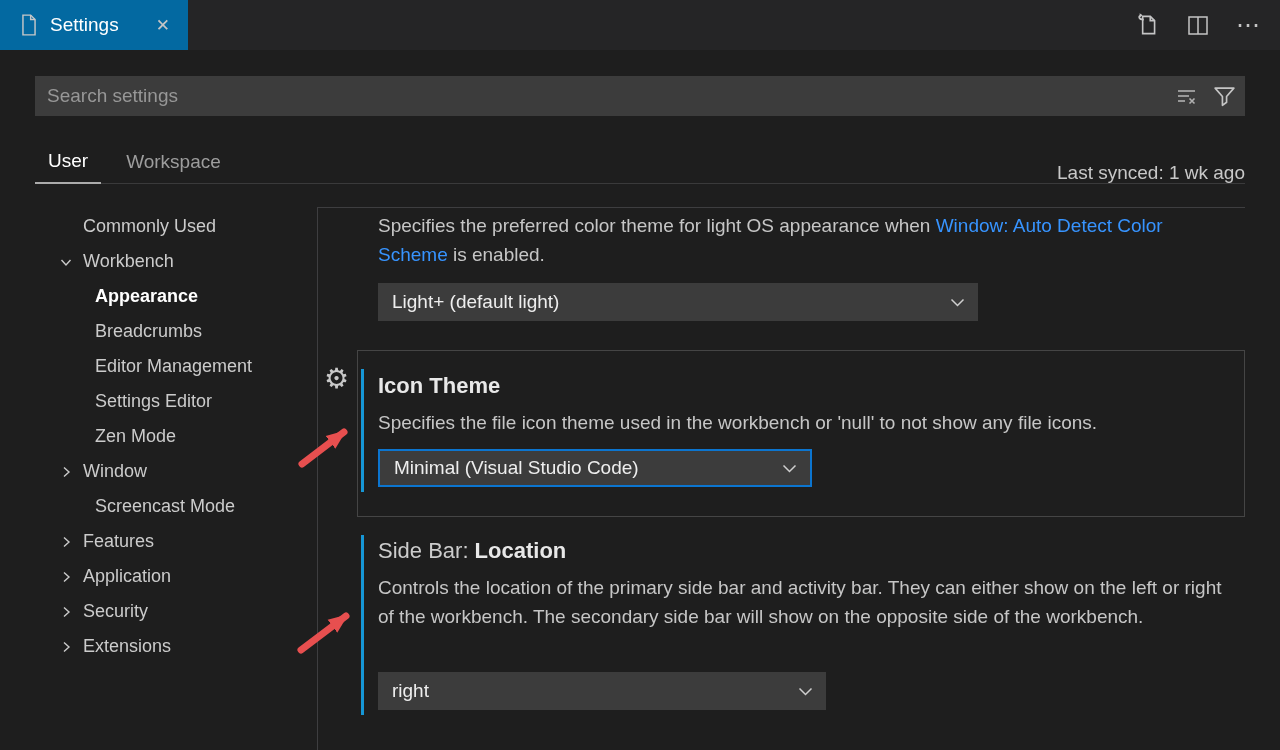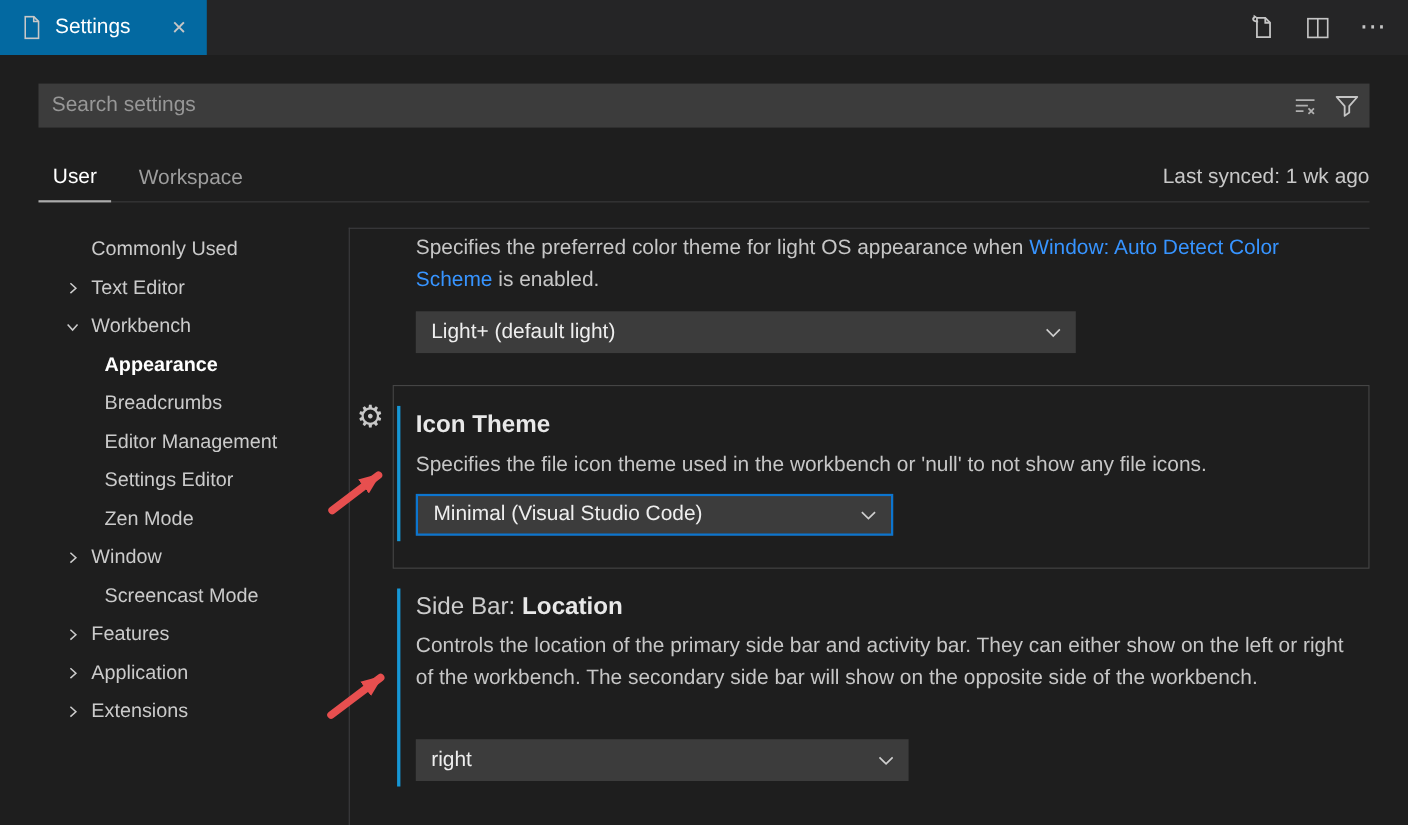--- a/index.html
+++ b/index.html
@@ -23,21 +23,21 @@
                       color:#d4d4d4; font-size:19px; font-family:inherit; padding:0 70px 0 12px; }
   .search-box input::placeholder { color:#979797; }
   .search-icons { position:absolute; right:8px; top:0; height:40px; display:flex; align-items:center; gap:13px; }
 
   
   .scope-row { position:absolute; left:35px; top:140px; width:1210px; height:44px;
                border-bottom:1px solid #3a3a3b; display:flex; align-items:center; }
   .scope-tab { font-size:19px; height:44px; display:flex; align-items:center; padding:0 13px; cursor:pointer; }
   .scope-tab.active { color:#ffffff; border-bottom:2px solid #ababab; }
   .scope-tab.inactive { color:#9d9d9d; margin-left:12px; }
-  .last-synced { position:absolute; right:0; top:0; height:42px; display:flex; align-items:center;
+  .last-synced { position:absolute; right:0; top:12px; height:42px; display:flex; align-items:center;
                  color:#c8c8c8; font-size:19px; }
 
   
   .toc { position:absolute; left:35px; top:209px; width:280px; }
   .toc-item { height:35px; display:flex; align-items:center; color:#cbcbcb; font-size:18px; cursor:pointer; }
   .toc-item .chev { width:16px; height:16px; margin-left:23px; display:flex; align-items:center; }
   .toc-item .lbl { margin-left:9px; }
   .toc-item.no-chev .lbl { margin-left:48px; }
   .toc-item.lvl2 .lbl { margin-left:60px; }
   .toc-item.selected .lbl { color:#ffffff; font-weight:bold; }
@@ -130,28 +130,20 @@
     <div class="last-synced">Last synced: 1 wk ago</div>
   </div>
 
   <div class="toc">
     <div class="toc-item no-chev">
       <span class="lbl">Commonly Used</span>
       </div>
     <div class="toc-item">
       <span class="chev">
         <svg width="16" height="16" viewBox="0 0 16 16">
-            <path d="M6 3.5l5 4.5-5 4.5" fill="none" stroke="#cbcbcb" stroke-width="1.4"></path>
-          </svg>
-        </span>
-      <span class="lbl">Text Editor</span>
-      </div>
-    <div class="toc-item">
-      <span class="chev">
-        <svg width="16" height="16" viewBox="0 0 16 16">
             <path d="M3.5 6l4.5 5 4.5-5" fill="none" stroke="#cbcbcb" stroke-width="1.4"></path>
           </svg>
         </span>
       <span class="lbl">Workbench</span>
       </div>
     <div class="toc-item lvl2 selected">
       <span class="lbl">Appearance</span>
       </div>
     <div class="toc-item lvl2">
       <span class="lbl">Breadcrumbs</span>
@@ -184,20 +176,28 @@
         </span>
       <span class="lbl">Features</span>
       </div>
     <div class="toc-item">
       <span class="chev">
         <svg width="16" height="16" viewBox="0 0 16 16">
             <path d="M6 3.5l5 4.5-5 4.5" fill="none" stroke="#cbcbcb" stroke-width="1.4"></path>
           </svg>
         </span>
       <span class="lbl">Application</span>
+      </div>
+    <div class="toc-item">
+      <span class="chev">
+        <svg width="16" height="16" viewBox="0 0 16 16">
+            <path d="M6 3.5l5 4.5-5 4.5" fill="none" stroke="#cbcbcb" stroke-width="1.4"></path>
+          </svg>
+        </span>
+      <span class="lbl">Security</span>
       </div>
     <div class="toc-item">
       <span class="chev">
         <svg width="16" height="16" viewBox="0 0 16 16">
             <path d="M6 3.5l5 4.5-5 4.5" fill="none" stroke="#cbcbcb" stroke-width="1.4"></path>
           </svg>
         </span>
       <span class="lbl">Extensions</span>
       </div>
   </div>

